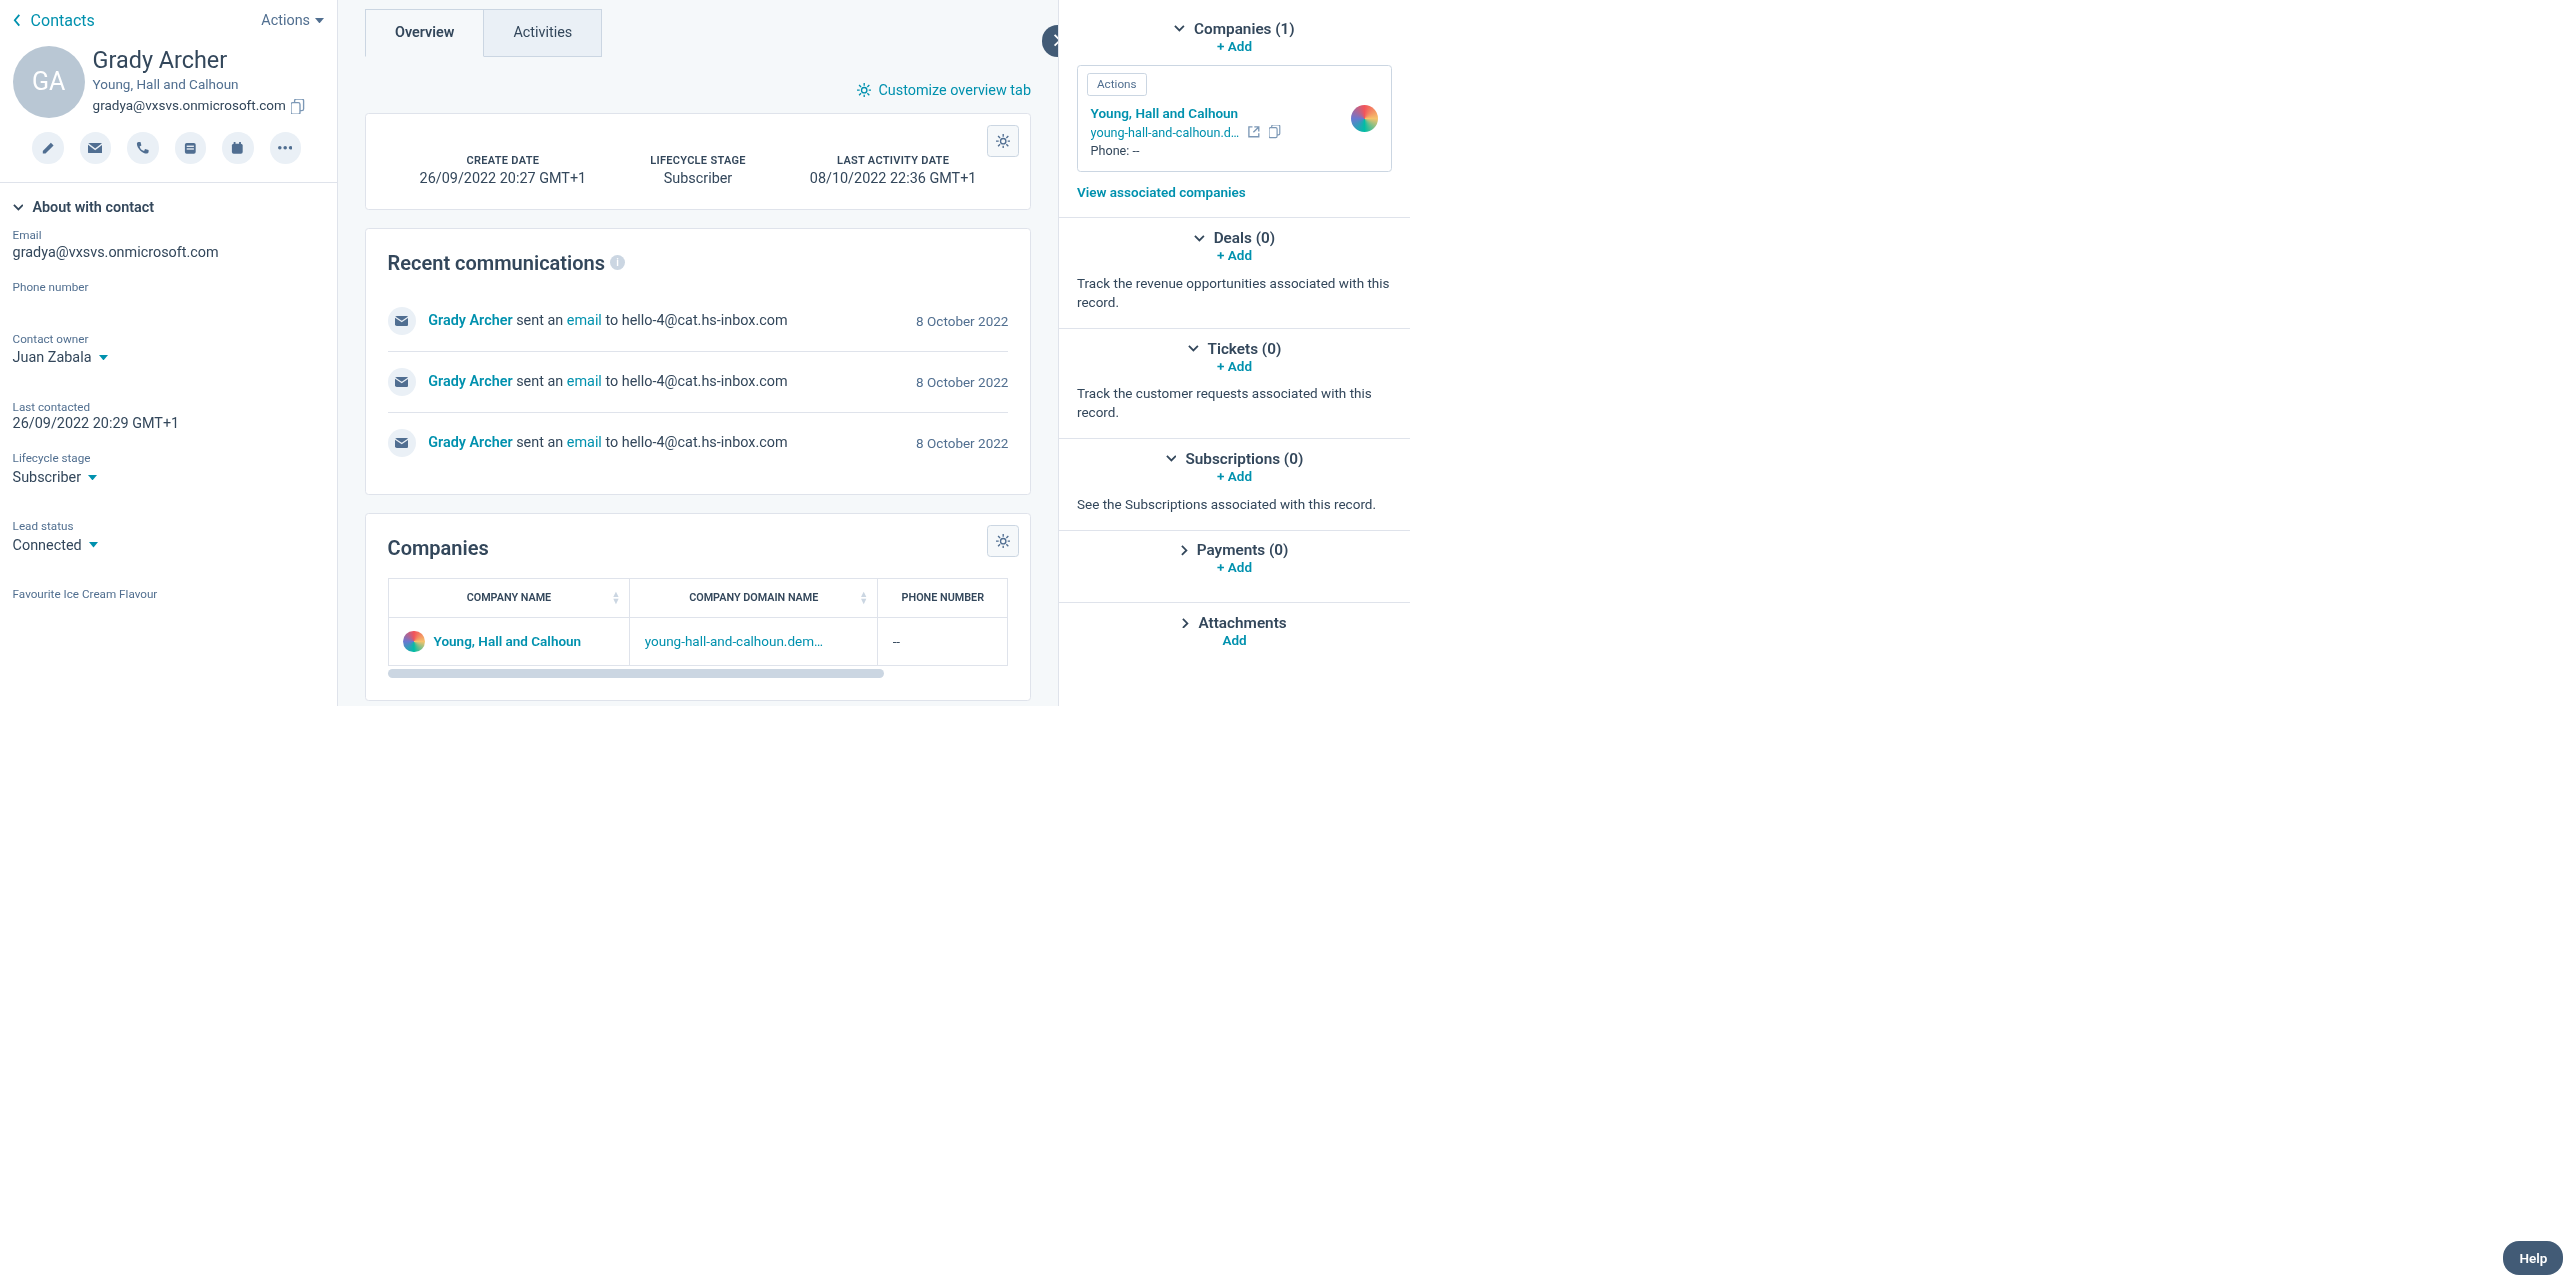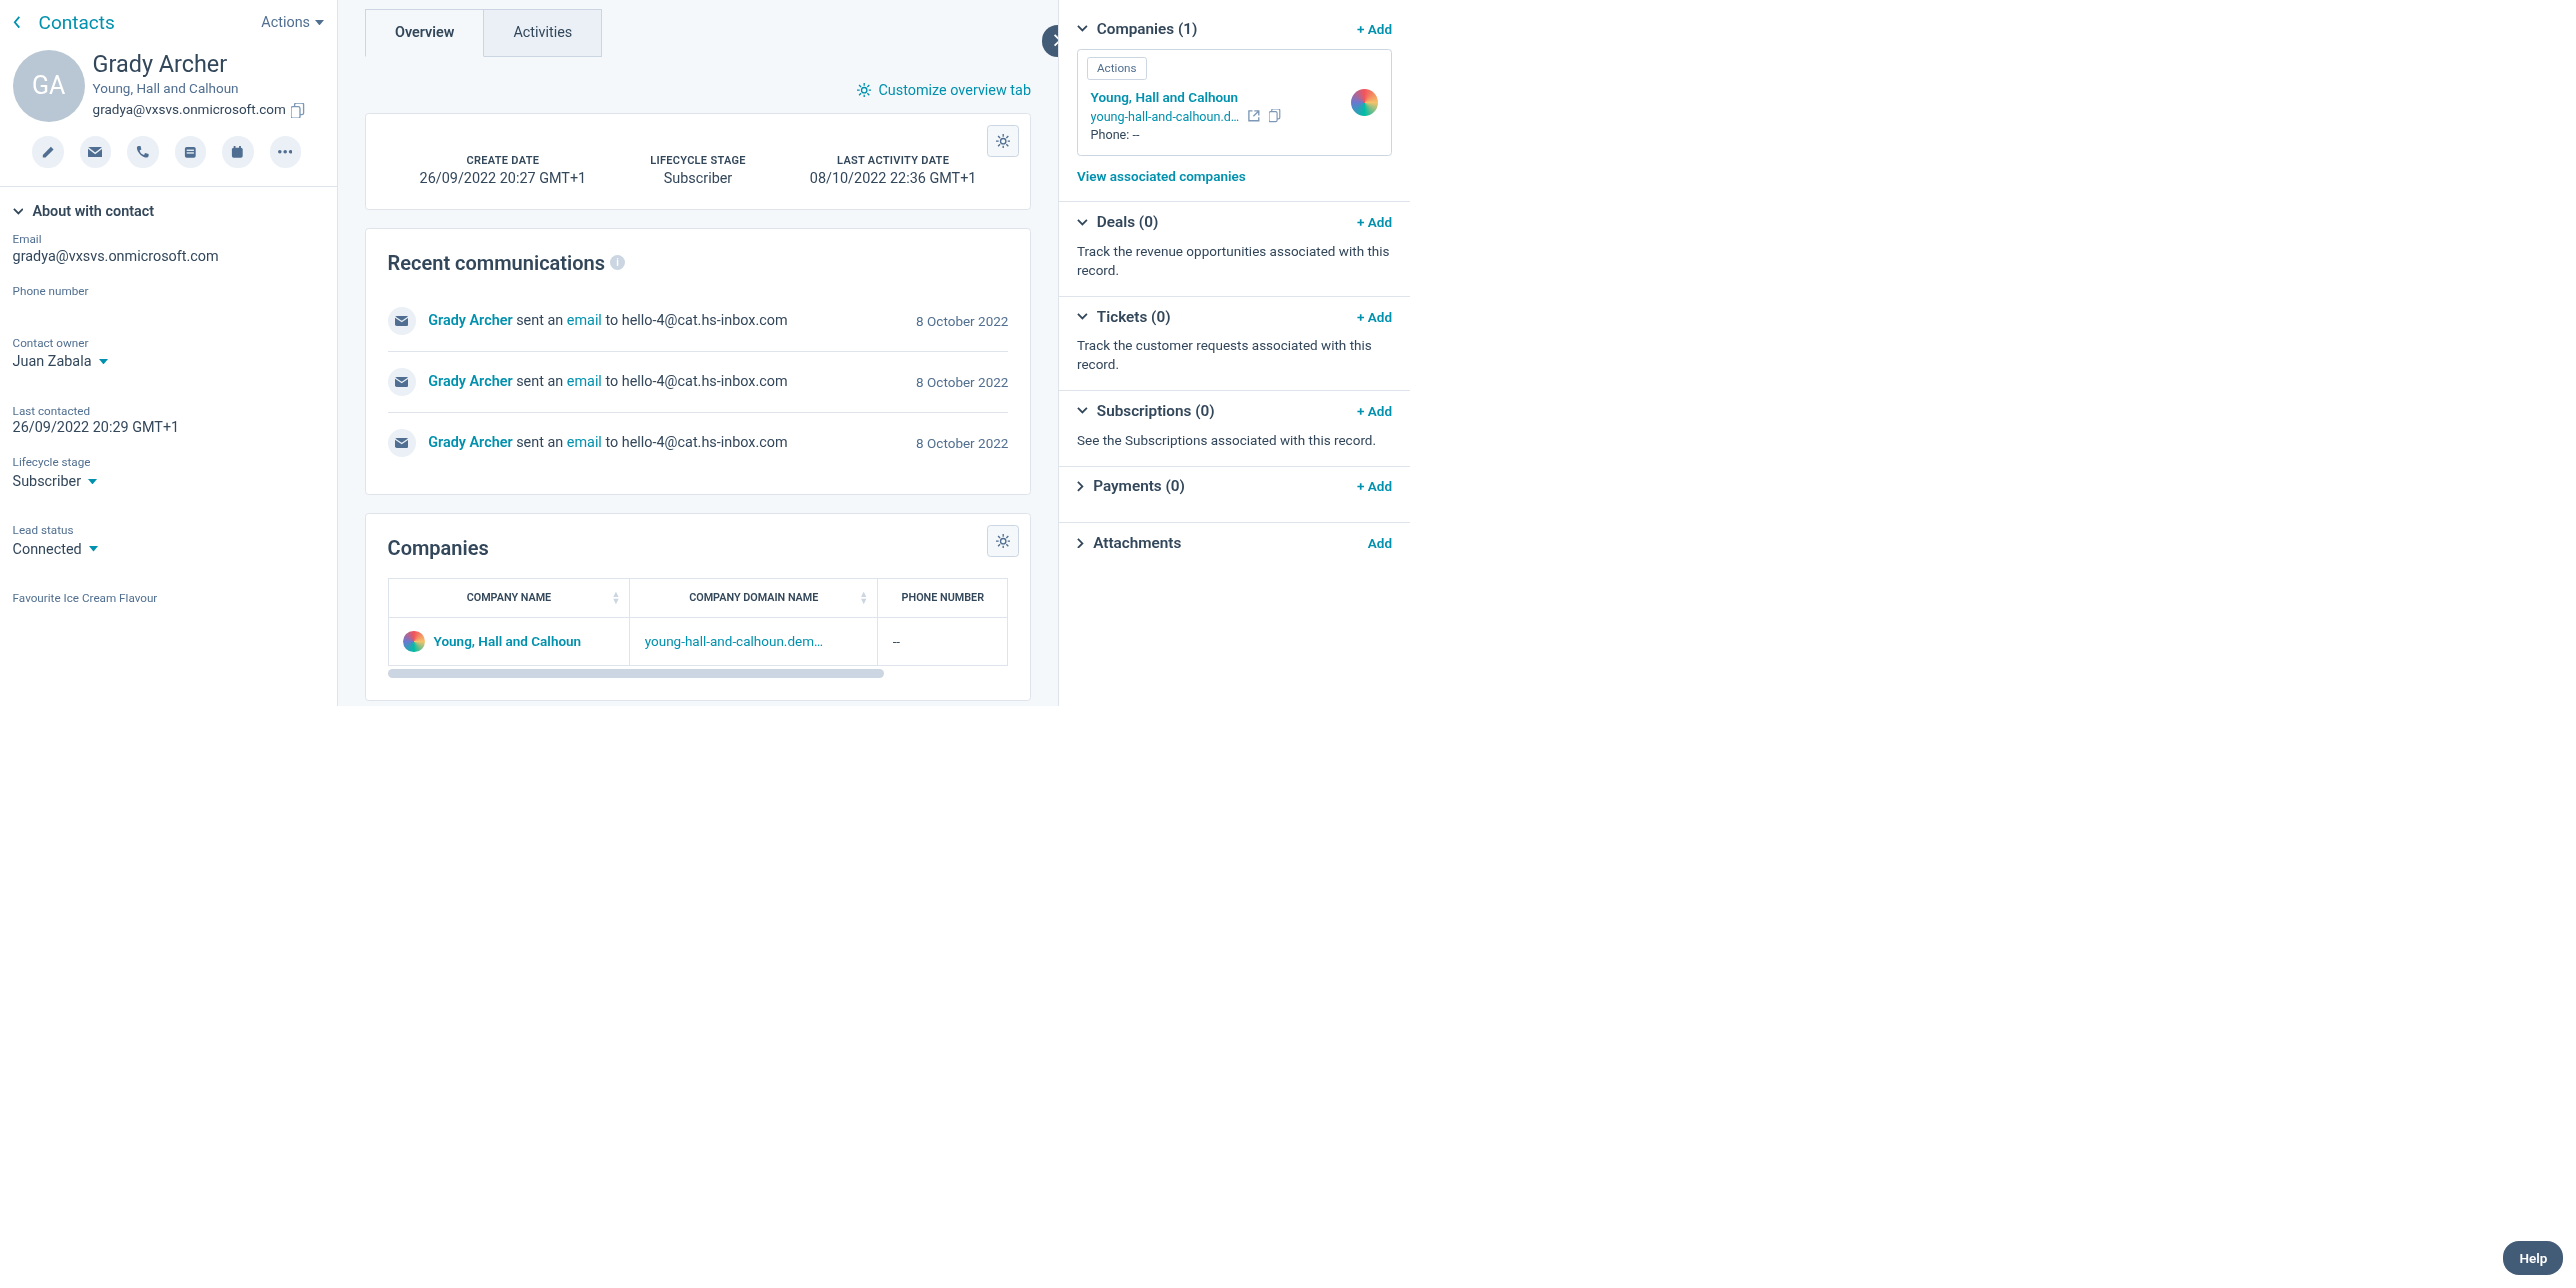--- a/index.html
+++ b/index.html
@@ -1,21 +1,21 @@
 <!DOCTYPE html>
 <html style="font-size:14.4px"><head>
 <meta charset="utf-8">
 <style>
 * { box-sizing: border-box; margin: 0; padding: 0; font-family: -apple-system, BlinkMacSystemFont, "Segoe UI", Roboto, "Helvetica Neue", Arial, sans-serif; }
 body { background: #fff; color: #33475b; font-size: 14.4px; display: flex; height: 706px; width: 1410px; overflow: hidden; }
 a { color: #0091ae; text-decoration: none; cursor: pointer; }
 .left-pane { width: 338px; border-right: 0.9px solid #dfe3eb; display: flex; flex-direction: column; overflow-y: auto; }
 .left-header { padding: 10.8px 12.6px 0 12.6px; }
 .back-row { display: flex; align-items: center; justify-content: space-between; margin-bottom: 16px; }
-.back-link { display: flex; align-items: center; gap: 17px; color: #0091ae; font-size: 19px; }
+.back-link { display: flex; align-items: center; gap: 9px; color: #0091ae; font-size: 16px; }
 .actions-link { display: flex; align-items: center; gap: 5.4px; color: #516f90; font-size: 14.4px; }
 .profile { display: flex; gap: 8px; margin-bottom: 14.4px; padding: 0 12.6px; }
 .avatar { width: 72px; height: 72px; border-radius: 50%; background: #b9c7d4; color: #fff; display: flex; align-items: center; justify-content: center; font-size: 25px; font-weight: 400; flex-shrink: 0; }
 .profile-info h1 { font-size: 23.4px; font-weight: 400; color: #33475b; margin-bottom: 1.8px; }
 .profile-info .company { color: #516f90; font-size: 13.5px; margin-bottom: 5.4px; }
 .email-row { display: flex; align-items: flex-start; gap: 5.4px; }
 .profile-info .email { color: #33475b; font-size: 13.5px; word-break: break-all; }
 .copy-icon { color: #7c98b6; cursor: pointer; flex-shrink: 0; margin-top: 1.8px; }
 .action-icons { display: flex; gap: 16px; padding: 0 12.6px 18px 32px; }
 .action-circle { width: 31.5px; height: 31.5px; border-radius: 50%; background: #eaf0f6; display: flex; align-items: center; justify-content: center; cursor: pointer; color: #506e91; }
@@ -52,21 +52,21 @@
 .table-card h2 { margin-bottom: 18px; }
 table { width: 100%; border-collapse: collapse; border: 0.9px solid #dfe3eb; }
 th { text-align: center; padding: 12.6px 14.4px; font-size: 10.8px; font-weight: 600; color: #33475b; border-right: 0.9px solid #dfe3eb; position: relative; background: #fff; margin-top: 8px; }
 td { padding: 12.6px 14.4px; font-size: 13.5px; border-right: 0.9px solid #dfe3eb; border-top: 0.9px solid #dfe3eb; }
 .sort-icons { position: absolute; right: 9px; top: 50%; transform: translateY(-50%); color: #cbd6e2; font-size: 9px; line-height: 7.2px; }
 .company-cell { display: flex; align-items: center; gap: 9px; color: #0091ae; font-weight: 600; }
 .company-logo { width: 21.6px; height: 21.6px; border-radius: 50%; background: conic-gradient(#f2545b, #f5c26b, #00bda5, #6a78d1, #f2545b); }
 .collapse-btn { position: absolute; top: 25px; right: -15.3px; width: 31.5px; height: 31.5px; border-radius: 50%; background: #425b76; color: #fff; display: flex; align-items: center; justify-content: center; cursor: pointer; z-index: 10; }
 .right-pane { width: 351px; overflow-y: auto; padding: 9px 0 18px 0; }
 .r-section { padding: 10.8px 18px 16px 18px; border-bottom: 0.9px solid #dfe3eb; }
-.r-head { display: flex; align-items: center; justify-content: space-between; margin-bottom: 10.8px; }
+.r-head { display: flex; align-items: center; justify-content: space-between; margin-bottom: 10.8px; flex-direction: column; }
 .r-title { display: flex; align-items: center; gap: 9px; font-size: 15.3px; font-weight: 600; color: #33475b; cursor: pointer; }
 .r-add { color: #0091ae; font-size: 13.5px; font-weight: 600; cursor: pointer; }
 .r-desc { font-size: 13.5px; color: #33475b; line-height: 1.4; }
 .company-card { border: 0.9px solid #cbd6e2; border-radius: 3.6px; padding: 0; margin-bottom: 12.6px; }
 .primary-badge { display: inline-block; border: 0.9px solid #cbd6e2; padding: 3.6px 9px; margin: 7.2px 0 0 9px; font-size: 11.7px; color: #516f90; background: #fff; border-radius: 2.7px; }
 .company-body { display: flex; justify-content: space-between; padding: 9px 12.6px 12.6px 12.6px; gap: 9px; }
 .company-body .name { color: #0091ae; font-weight: 600; font-size: 13.5px; margin-bottom: 3.6px; }
 .company-body .domain-row { display: flex; align-items: center; gap: 9px; font-size: 12.6px; margin-bottom: 3.6px; }
 .company-body .domain { color: #0091ae; max-width: 171px; overflow: hidden; text-overflow: ellipsis; white-space: nowrap; }
 .company-body .phone { font-size: 12.6px; color: #33475b; }

